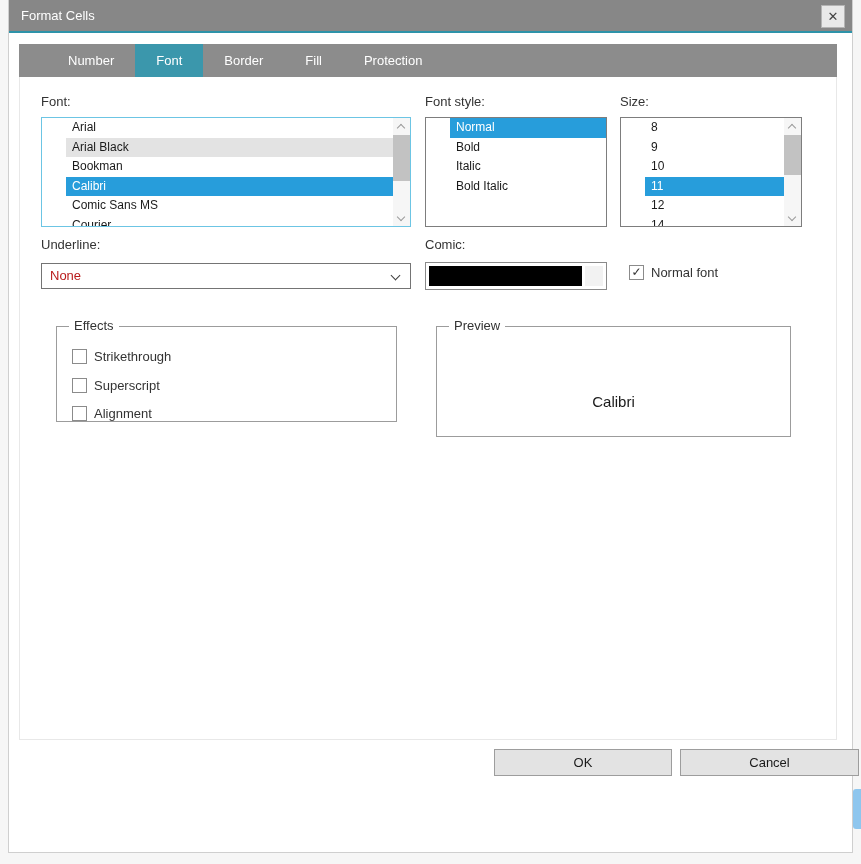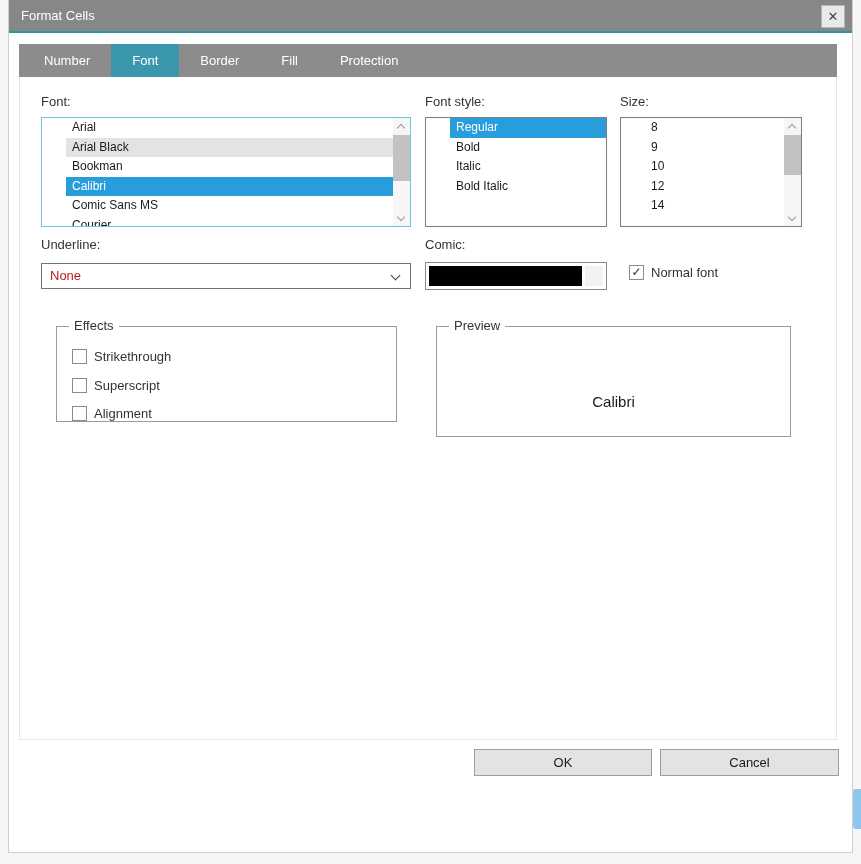--- a/index.html
+++ b/index.html
@@ -10,21 +10,21 @@
     background:#ffffff; border:1px solid #cfcfcf; border-top:none; }
 
   .titlebar { position:absolute; left:0; top:0; width:100%; height:33px;
     background:#878787; border-bottom:2px solid #2e93a9; }
   .titlebar-text { position:absolute; left:12px; top:8px; color:#ffffff; font-size:13px; }
   .close-btn { position:absolute; right:7px; top:5px; width:24px; height:23px;
     background:#e9e9e9; border:1px solid #b4b4b4; color:#444; font-size:13px;
     display:flex; align-items:center; justify-content:center; cursor:default; }
 
   .tabstrip { position:absolute; left:10px; top:44px; width:818px; height:33px;
-    background:#8c8c8c; display:flex; align-items:flex-start; padding-left:4px; }
+    background:#8c8c8c; display:flex; align-items:flex-start; padding-left:28px; }
   .tab { color:#ffffff; font-size:13px; line-height:33px; padding:0 21px; }
   .tab.active { background:#3b97ac; }
 
   .tabpanel { position:absolute; left:10px; top:77px; width:818px; height:663px;
     border:1px solid #e8e8e8; border-top:none; background:#ffffff; }
 
   .field-label { position:absolute; font-size:13px; color:#333; }
 
   .listbox { position:absolute; background:#ffffff; overflow:hidden; font-size:12px; color:#1a1a1a;padding-left:24px; }
   .listbox .row { height:19.5px; line-height:19.5px; padding-left:6px; white-space:nowrap; }
@@ -54,21 +54,21 @@
   .checkrow { position:absolute; display:flex; align-items:center; font-size:13px; color:#333; }
   .cbox { width:15px; height:15px; border:1px solid #8b8b8b; background:#fff;
     margin-right:7px; display:flex; align-items:center; justify-content:center;
     font-size:12px; color:#333; line-height:15px; }
 
   .group { position:absolute; border:1px solid #9c9c9c; background:#ffffff; }
   .legend { position:absolute; top:-9px; left:12px; background:#ffffff;
     padding:0 5px; font-size:13px; color:#333; }
 
   .btn { position:absolute; height:27px; background:#e3e3e3; border:1px solid #9d9d9d;
-    font-size:13px; color:#1a1a1a; display:flex; align-items:center; justify-content:center; }
+    font-size:13px; color:#1a1a1a; display:flex; align-items:center; justify-content:center;margin-left:20px; }
 
   .bg-artifact { position:absolute; right:0; top:789px; width:8px; height:40px;
     background:#8ec6ee; border-radius:3px 0 0 3px; }
 </style>
 </head>
 <body>
 
 <div class="dialog">
 
   <div class="titlebar">
@@ -102,31 +102,32 @@
         </div>
       <div class="thumb" style="top:17px; height:46px;"></div>
       <div class="chev down">
           <span></span>
         </div>
     </div>
   </div>
 
   <div class="field-label" style="left:416px; top:94px;">Font style:</div>
   <div class="listbox" style="left:416px; top:117px; width:182px; height:110px; border:1px solid #7d7d7d;">
-    <div class="row sel">Regular</div>
+    <div class="row sel">Normal</div>
     <div class="row">Bold</div>
     <div class="row">Italic</div>
     <div class="row">Bold Italic</div>
   </div>
 
   <div class="field-label" style="left:611px; top:94px;">Size:</div>
   <div class="listbox with-scroll" style="left:611px; top:117px; width:182px; height:110px; border:1px solid #7d7d7d;">
     <div class="row">8</div>
     <div class="row">9</div>
     <div class="row">10</div>
+    <div class="row sel">11</div>
     <div class="row">12</div>
     <div class="row">14</div>
     <div class="vscroll">
       <div class="chev up">
           <span></span>
         </div>
       <div class="thumb" style="top:17px; height:40px;"></div>
       <div class="chev down">
           <span></span>
         </div>

